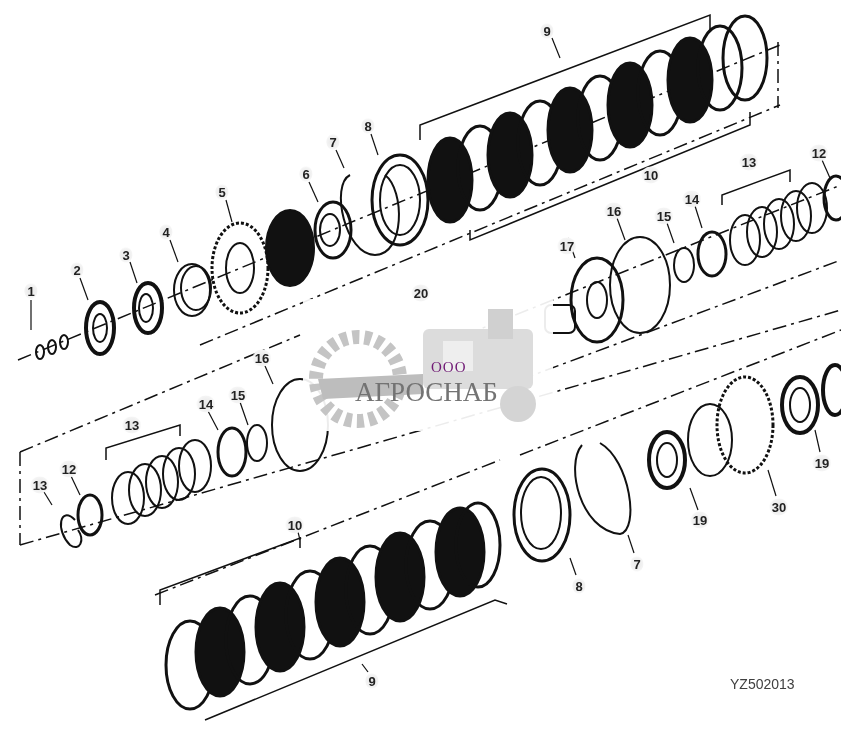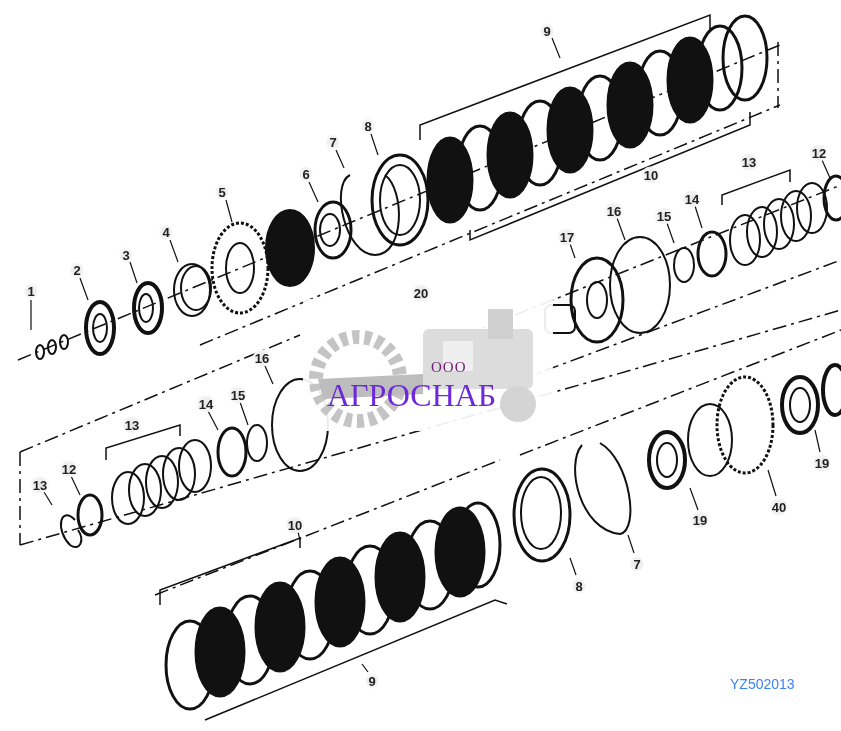--- a/index.html
+++ b/index.html
@@ -5,26 +5,26 @@
   html, body { margin: 0; padding: 0; background: #ffffff; }
   body { width: 841px; height: 731px; position: relative; overflow: hidden;
          font-family: "Liberation Sans", sans-serif; }
   #stage { position: absolute; left: 0; top: 0; width: 841px; height: 731px; }
   .callout { position: absolute; font-family: "Liberation Sans", sans-serif;
              font-weight: bold; font-size: 13px; color: #222;
              transform: translate(-50%, -50%); line-height: 1;
              padding: 2px 3px; border-radius: 50%;
              background: radial-gradient(circle, #e6e6e6 0%, #f4f4f4 60%, rgba(255,255,255,0) 75%); }
   .figure-id { position: absolute; left: 730px; top: 676px;
-               font-size: 14px; color: #3b82f6; font-family: "Liberation Sans", sans-serif; }
+               font-size: 14px; color: #404040; font-family: "Liberation Sans", sans-serif; }
   .watermark { position: absolute; left: 303px; top: 299px; width: 250px; height: 132px;
                background: rgba(255,255,255,0.92); }
   .wm-ooo { position: absolute; left: 128px; top: 60px; font-size: 15px; color: #701a75;
             font-family: "Liberation Serif", serif; letter-spacing: 1px; }
-  .wm-name { position: absolute; left: 24px; top: 78px; font-size: 32px; color: #6d28d9;
+  .wm-name { position: absolute; left: 52px; top: 78px; font-size: 27px; color: #737373;
              font-family: "Liberation Serif", serif; letter-spacing: 0px; }
 </style>
 </head>
 <body>
 
 <div id="stage">
   <svg width="841" height="731" viewBox="0 0 841 731" xmlns="http://www.w3.org/2000/svg">
     <g fill="none" stroke="#111" stroke-width="2">
 
       <line x1="18" y1="360" x2="780" y2="45" stroke-dasharray="14,5,3,5" stroke-width="1.5"></line>
@@ -197,31 +197,31 @@
       <div class="callout" style="left: 306px; top: 174px;">6</div>
       <div class="callout" style="left: 333px; top: 142px;">7</div>
       <div class="callout" style="left: 368px; top: 126px;">8</div>
       <div class="callout" style="left: 547px; top: 31px;">9</div>
       <div class="callout" style="left: 651px; top: 175px;">10</div>
       <div class="callout" style="left: 819px; top: 153px;">12</div>
       <div class="callout" style="left: 749px; top: 162px;">13</div>
       <div class="callout" style="left: 692px; top: 199px;">14</div>
       <div class="callout" style="left: 664px; top: 216px;">15</div>
       <div class="callout" style="left: 614px; top: 211px;">16</div>
-      <div class="callout" style="left: 567px; top: 237px;">17</div>
+      <div class="callout" style="left: 567px; top: 246px;">17</div>
       <div class="callout" style="left: 421px; top: 293px;">20</div>
       <div class="callout" style="left: 262px; top: 358px;">16</div>
       <div class="callout" style="left: 238px; top: 395px;">15</div>
       <div class="callout" style="left: 206px; top: 404px;">14</div>
       <div class="callout" style="left: 132px; top: 425px;">13</div>
       <div class="callout" style="left: 69px; top: 469px;">12</div>
       <div class="callout" style="left: 40px; top: 485px;">13</div>
       <div class="callout" style="left: 295px; top: 525px;">10</div>
       <div class="callout" style="left: 372px; top: 681px;">9</div>
       <div class="callout" style="left: 579px; top: 586px;">8</div>
       <div class="callout" style="left: 637px; top: 564px;">7</div>
       <div class="callout" style="left: 700px; top: 520px;">19</div>
-      <div class="callout" style="left: 779px; top: 507px;">40</div>
+      <div class="callout" style="left: 779px; top: 507px;">30</div>
       <div class="callout" style="left: 822px; top: 463px;">19</div>
     </div>
 
   <div class="figure-id">YZ502013</div>
 </div>
 
 </body></html>

